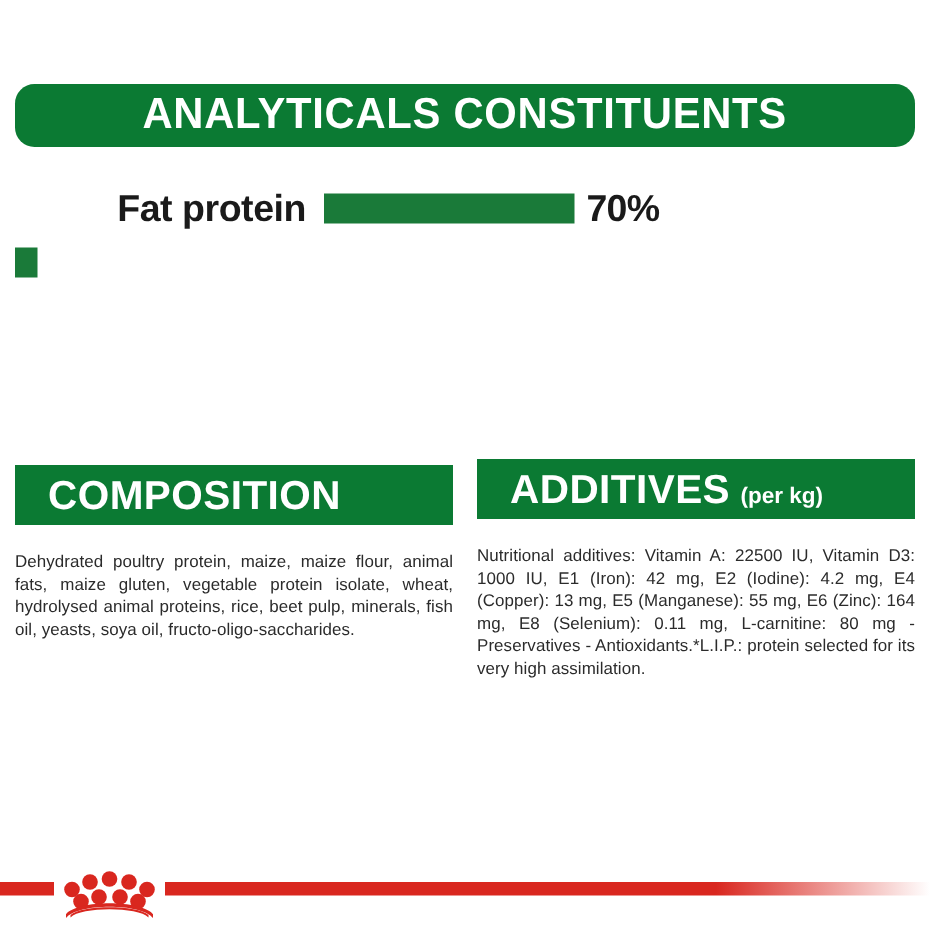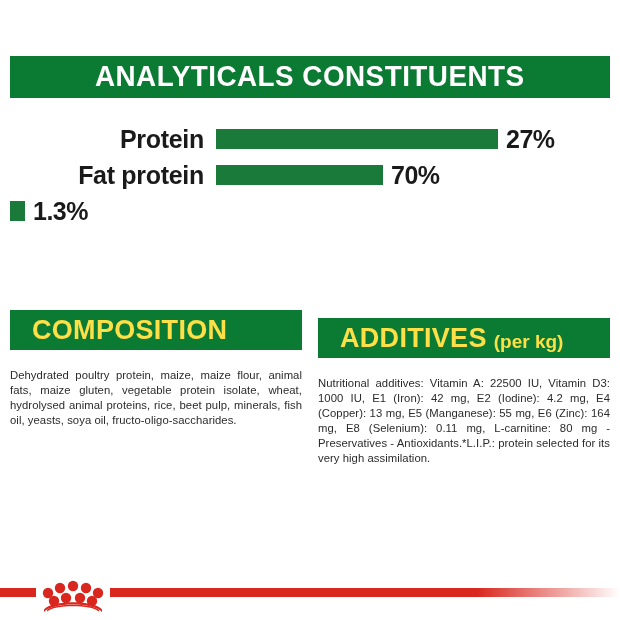--- a/index.html
+++ b/index.html
@@ -23,20 +23,21 @@
     width: 600px;
   }
   .section-header {
     background: #0b7a33;
     color: #ffffff;
     font-weight: bold;
     letter-spacing: 0.5px;
     display: flex;
     align-items: baseline;
     box-sizing: border-box;
+    border-radius: 13px;
   }
   #analyticals-header {
     height: 42px;
     font-size: 29px;
     justify-content: center;
     align-items: center;
     padding-bottom: 2px;
   }
   #analyticals-header .hdr-text {
     transform: scaleX(0.96);
@@ -87,39 +88,39 @@
   
   #composition-panel {
     position: absolute;
     left: 10px;
     top: 310px;
     width: 292px;
   }
   #additives-panel {
     position: absolute;
     left: 318px;
-    top: 318px;
+    top: 306px;
     width: 292px;
   }
   .block-header {
     background: #0b7a33;
-    color: #fde047;
+    color: #ffffff;
     height: 40px;
     box-sizing: border-box;
     display: flex;
     align-items: center;
     padding-left: 22px;
   }
   .block-header .main {
     font-size: 27px;
     font-weight: bold;
     letter-spacing: 0.3px;
   }
   .block-header .sub {
-    font-size: 19px;
+    font-size: 15px;
     font-weight: bold;
     margin-left: 7px;
     position: relative;
     top: 4px;
   }
   .block-body {
     font-size: 11.3px;
     line-height: 15px;
     color: #2b2b2b;
     text-align: justify;
@@ -162,40 +163,32 @@
 </head>
 <body>
 
 <div id="analyticals-panel">
   <div class="section-header" id="analyticals-header">
     <span class="hdr-text">ANALYTICALS CONSTITUENTS</span>
   </div>
 
   <div id="nutrition-chart">
 
-    <div class="chart-row">
-      <div class="chart-label">Protein</div>
-      <div class="bar-wrap">
-        <div class="bar" style="width:282px"></div>
-        <div class="bar-value">27%</div>
-      </div>
-    </div>
 
     <div class="chart-row">
       <div class="chart-label">Fat protein</div>
       <div class="bar-wrap">
         <div class="bar" style="width:167px"></div>
         <div class="bar-value">70%</div>
       </div>
     </div>
 
     <div class="chart-row">
       <div class="bar-wrap">
         <div class="bar" style="width:15px"></div>
-        <div class="bar-value">1.3%</div>
       </div>
     </div>
 
   </div>
 </div>
 
 <div id="composition-panel">
   <div class="block-header">
     <span class="main">COMPOSITION</span>
   </div>

